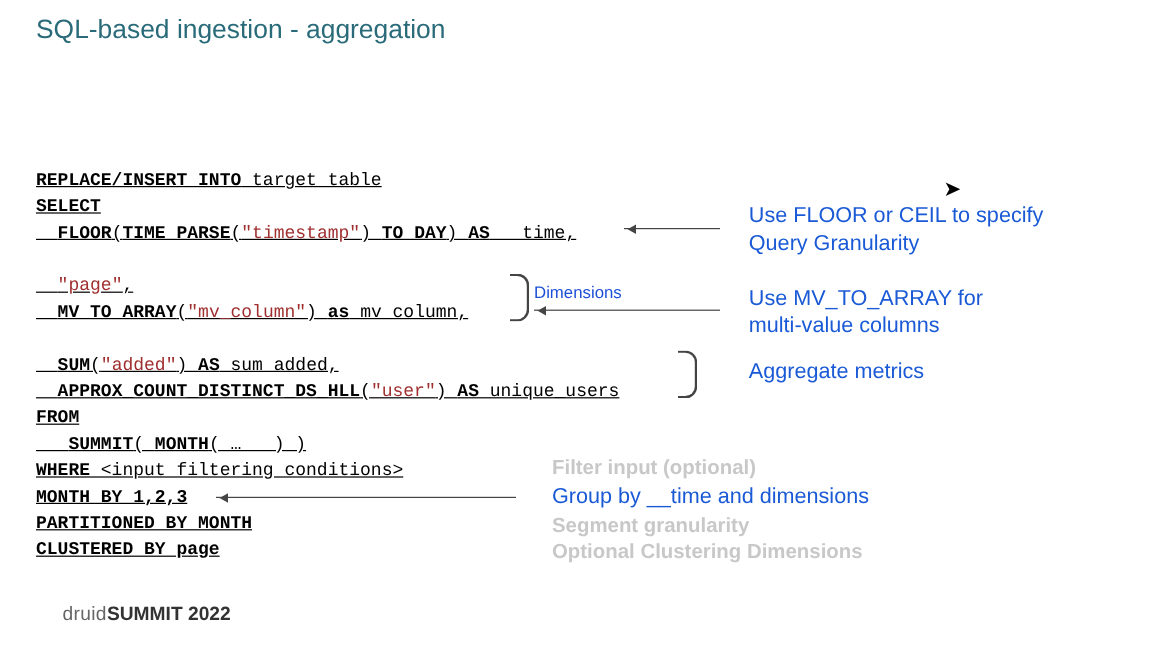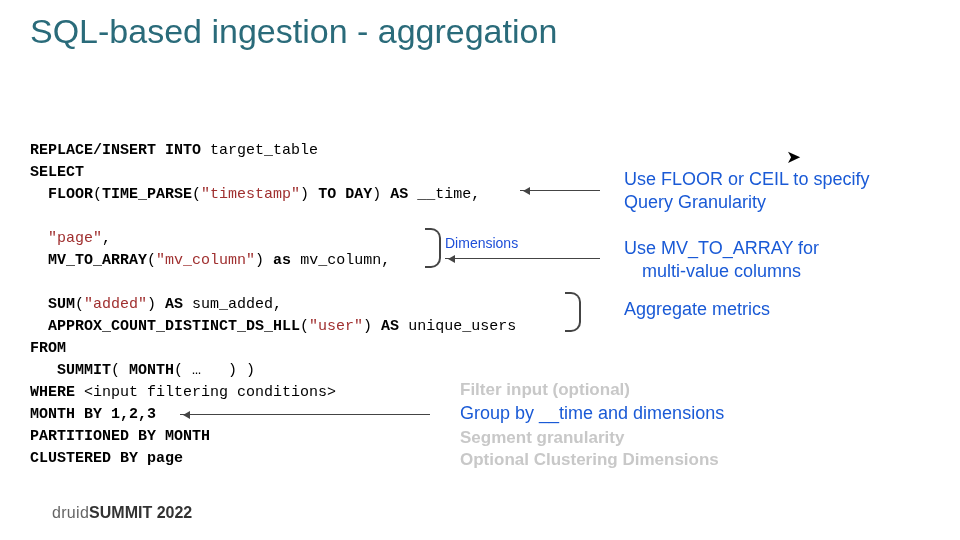--- a/index.html
+++ b/index.html
@@ -7,34 +7,35 @@
     padding: 0;
     width: 960px;
     height: 540px;
     background: #fff;
     font-family: "Segoe UI", Arial, sans-serif;
     position: relative;
     overflow: hidden;
   }
   .title {
     color: #2a6b7a;
-    font-size: 34px;
+    font-size: 22px;
     font-weight: 400;
     position: absolute;
     left: 30px;
     top: 12px;
   }
   .code {
     position: absolute;
     left: 30px;
     top: 140px;
     font-family: "Courier New", monospace;
     font-size: 15px;
     line-height: 22px;
     white-space: pre;
+    text-decoration: underline;
   }
   .code b { font-weight: bold; }
   .str { color: #a03030; }
   .annot {
     position: absolute;
     color: #1a5ad6;
     font-size: 18px;
     font-weight: 400;
     line-height: 23px;
   }
@@ -116,21 +117,21 @@
 <div class="brace brace-dim"></div>
 <div class="dim-label">Dimensions</div>
 <div class="brace brace-agg"></div>
 
 <div class="arrow arrow-a1"></div>
 <div class="arrow arrow-a2"></div>
 <div class="arrow arrow-a3"></div>
 
 <div class="annot" style="left:624px; top:168px; white-space:pre-line;">Use FLOOR or CEIL to specify
 Query Granularity</div>
-<div class="annot" style="left:624px; top:237px; white-space:pre-line;text-align:center;">Use MV_TO_ARRAY for
+<div class="annot" style="left:624px; top:237px; white-space:pre-line;">Use MV_TO_ARRAY for
 multi-value columns</div>
 <div class="annot" style="left:624px; top:298px;">Aggregate metrics</div>
 <div class="annot faded" style="left:460px; top:378px;">Filter input (optional)</div>
 <div class="annot" style="left:460px; top:402px;">Group by __time and dimensions</div>
 <div class="annot faded" style="left:460px; top:426px;">Segment granularity</div>
 <div class="annot faded" style="left:460px; top:448px;">Optional Clustering Dimensions</div>
 
 <div class="cursor">➤</div>
 
 <div class="footer">

